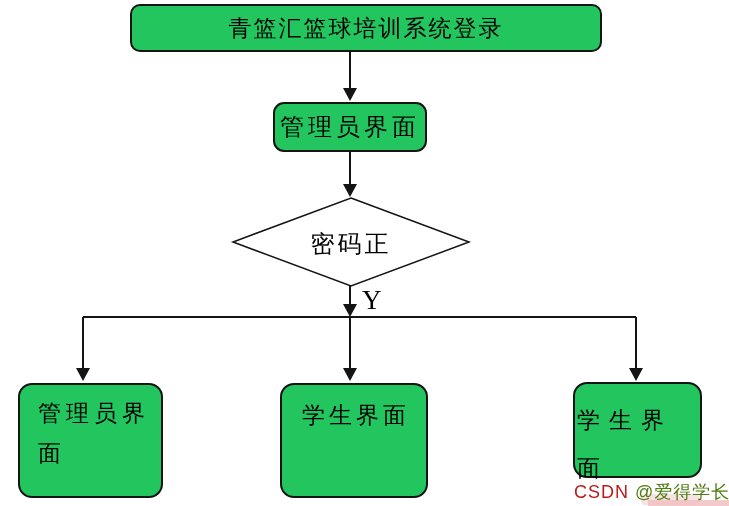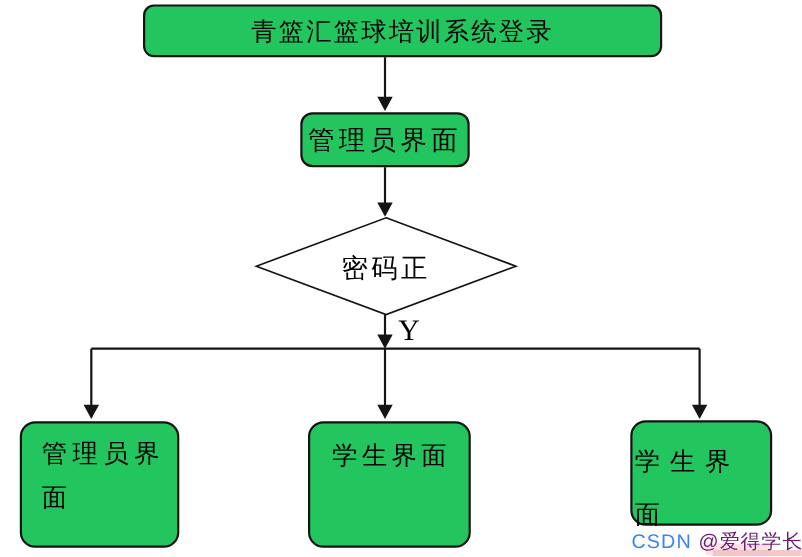--- a/index.html
+++ b/index.html
@@ -77,22 +77,22 @@
   }
   .watermark {
     position: absolute;
     left: 574px; top: 480px;
     font-size: 18px;
     font-family: "Liberation Sans", "DejaVu Sans", sans-serif;
     letter-spacing: 1px;
     white-space: nowrap;
     z-index: 5;
   }
-  .wm-brand { color: #3b82f6; }
-  .wm-user  { color: #701a75; }
+  .wm-brand { color: #b91c1c; }
+  .wm-user  { color: #4d7c0f; }
   .wm-pink-bar {
     position: absolute;
     left: 648px; top: 500px;
     width: 81px; height: 6px;
     background: #f2c0c3;
     opacity: 0.85;
     z-index: 4;
   }
   .wm-pink-blob {
     position: absolute;

